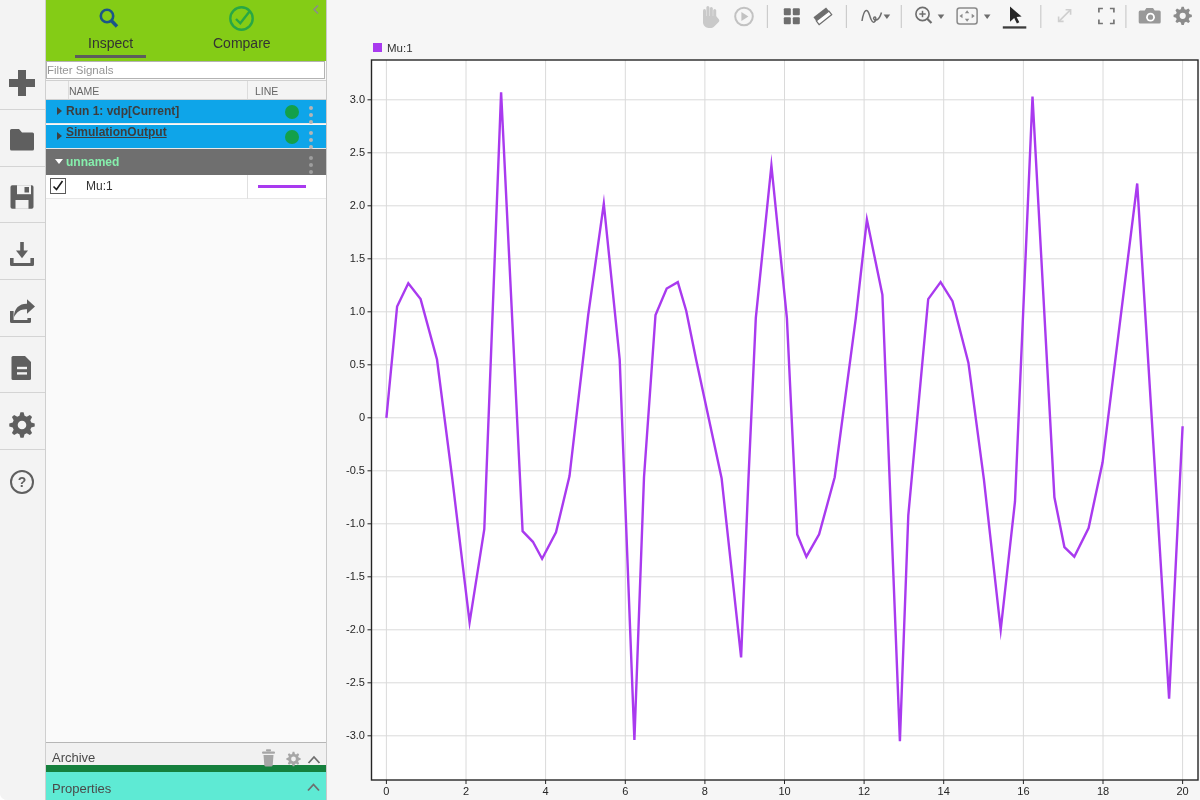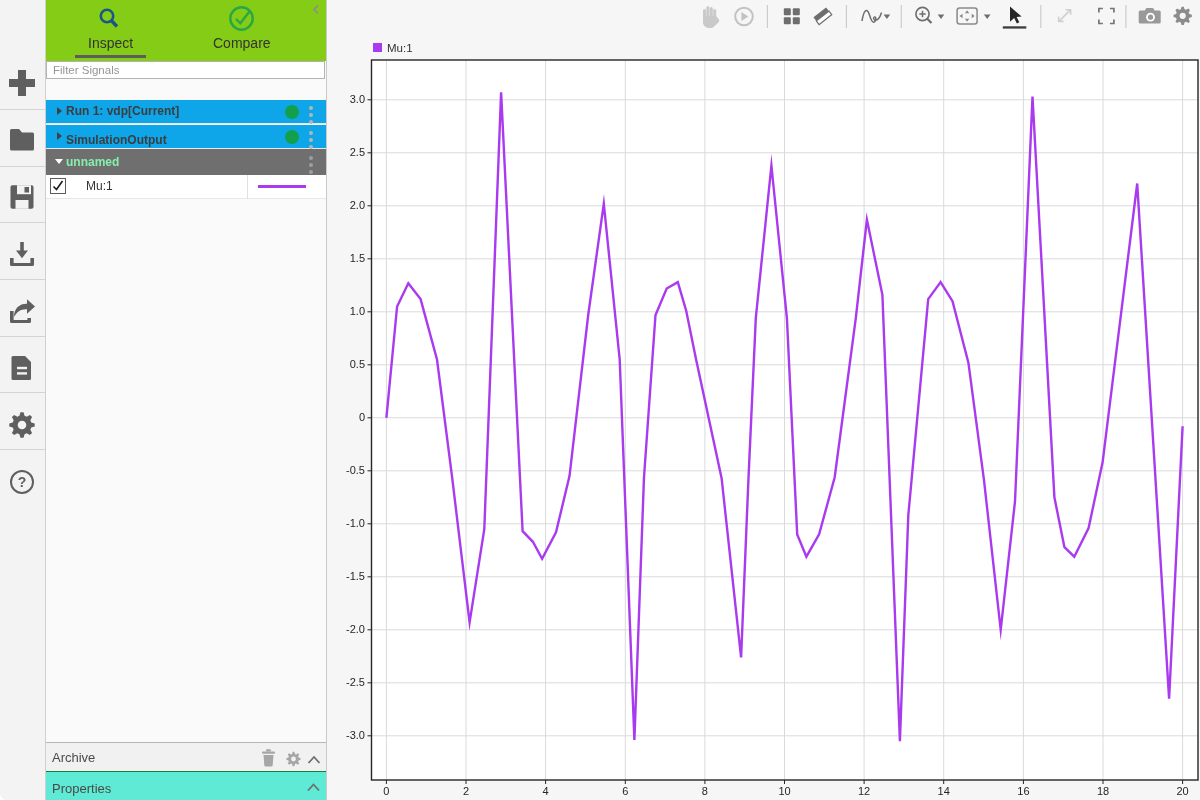--- a/index.html
+++ b/index.html
@@ -9,21 +9,21 @@
 .abs{position:absolute;}
 
 #sidebar{position:absolute;left:0;top:0;width:45px;height:800px;background:#f3f3f3;
 border-right:1px solid #cfcfcf;}
 
 #panel{position:absolute;left:46px;top:0;width:280px;height:800px;background:#fafafa;}
 #tabbar{position:absolute;left:0;top:0;width:280px;height:61px;background:#84cc16;}
 .tabtxt{position:absolute;top:35px;font-size:14px;color:#333;}
 #filter{position:absolute;left:0px;top:61px;width:279px;height:18px;background:#fff;
 border:1px solid #b3b3b3;box-sizing:border-box;font-size:11.5px;color:#969696;
-line-height:17px;padding-left:6px;}
+line-height:17px;}
 #thead{position:absolute;left:0;top:80px;width:280px;height:20px;background:#f4f4f4;
 border-top:1px solid #d0d0d0;border-bottom:1px solid #d0d0d0;box-sizing:border-box;}
 .th{position:absolute;top:4px;font-size:10.5px;color:#666;}
 .row{position:absolute;left:0;width:280px;background:#0ea5e9;border-bottom:1px solid #e8e8e8;box-sizing:border-box;}
 .rowtxt{font-size:12px;font-weight:bold;color:#3d3d3d;position:absolute;}
 .tri{position:absolute;width:0;height:0;}
 .gdot{position:absolute;width:14px;height:14px;border-radius:50%;background:#13a04a;left:239px;}
 .mdots{position:absolute;left:263px;width:4px;}
 .mdot{position:absolute;width:4px;height:4px;border-radius:50%;left:0;}
 #bbar1,#bbar2{position:absolute;left:0;width:280px;background:#f1f1f1;}
@@ -191,33 +191,39 @@
       <path d="M8 14 L12.3 18.3 L21.5 6.5" fill="none" stroke="#28a745" stroke-width="2.4"></path>
     </svg>
     <div class="tabtxt" style="left:42px;">Inspect</div>
     <div class="tabtxt" style="left:167px;">Compare</div>
     <div class="abs" style="left:29px;top:55px;width:71px;height:3px;background:#5c5c5c;"></div>
     <svg class="abs" style="left:265px;top:4px" width="10" height="11" viewBox="0 0 10 11">
       <path d="M7 1.5 L3 5.5 L7 9.5" fill="none" stroke="#8c8c8c" stroke-width="1.6"></path>
     </svg>
   </div>
   <div id="filter">Filter Signals</div>
+  <div id="thead">
+    <div class="th" style="left:23px;">NAME</div>
+    <div class="th" style="left:209px;">LINE</div>
+    <div class="abs" style="left:22px;top:0;width:1px;height:18px;background:#dcdcdc;"></div>
+    <div class="abs" style="left:201px;top:0;width:1px;height:18px;background:#dcdcdc;"></div>
+  </div>
   <div class="row" style="top:100px;height:24px;">
     <div class="tri" style="left:11px;top:7px;border-left:5px solid #404040;border-top:4.5px solid transparent;border-bottom:4.5px solid transparent;"></div>
     <div class="rowtxt" style="left:20px;top:4px;">Run 1: vdp[Current]</div>
     <div class="gdot" style="top:5px;"></div>
     <div class="mdots">
           <div class="mdot" style="top:6px;background:#b5b5b5;"></div>
           <div class="mdot" style="top:13px;background:#b5b5b5;"></div>
           <div class="mdot" style="top:20px;background:#b5b5b5;"></div>
         </div>
   </div>
   <div class="row" style="top:125px;height:24px;">
     <div class="tri" style="left:11px;top:7px;border-left:5px solid #404040;border-top:4.5px solid transparent;border-bottom:4.5px solid transparent;"></div>
-    <div class="rowtxt" style="left:20px;top:8px;">SimulationOutput</div>
+    <div class="rowtxt" style="left:20px;top:0;text-decoration:underline;">SimulationOutput</div>
     <div class="gdot" style="top:5px;"></div>
     <div class="mdots">
           <div class="mdot" style="top:6px;background:#b5b5b5;"></div>
           <div class="mdot" style="top:13px;background:#b5b5b5;"></div>
           <div class="mdot" style="top:20px;background:#b5b5b5;"></div>
         </div>
   </div>
   <div class="row" style="top:149px;height:26px;background:#6f6f6f;border-bottom:none;">
     <div class="tri" style="left:9px;top:10px;border-top:5px solid #fff;border-left:4.5px solid transparent;border-right:4.5px solid transparent;"></div>
     <div class="rowtxt" style="left:20px;top:6px;color:#86efac;">unnamed</div>
@@ -229,21 +235,21 @@
   </div>
   <div class="row" style="top:175px;height:24px;background:#fff;">
     <div class="abs" style="left:4px;top:3px;width:14px;height:14px;background:#fff;border:1px solid #5a5a5a;"></div>
     <svg class="abs" style="left:6px;top:5px" width="12" height="12" viewBox="0 0 12 12">
       <path d="M1.5 6.5 L4.5 9.5 L10.5 1" fill="none" stroke="#1a1a1a" stroke-width="1.6"></path>
     </svg>
     <div class="rowtxt" style="left:40px;top:4px;font-weight:normal;color:#333;">Mu:1</div>
     <div class="abs" style="left:201px;top:0;width:1px;height:24px;background:#e0e0e0;"></div>
     <div class="abs" style="left:212px;top:10px;width:48px;height:3px;background:#a93aef;"></div>
   </div>
-  <div id="bbar1" style="top:742px;height:30px;border-top:1px solid #b6b6b6;border-bottom:1px solid #15803d;box-sizing:border-box;">
+  <div id="bbar1" style="top:742px;height:30px;border-top:1px solid #b6b6b6;border-bottom:7px solid #15803d;box-sizing:border-box;">
     <div class="bbartxt" style="top:7px;">Archive</div>
 <svg class="abs" style="left:214px;top:5px" width="70" height="20">
 <g fill="#a6a6a6">
             <rect x="2" y="3.5" width="13" height="2.2" rx="1"></rect>
             <rect x="6" y="1.2" width="5" height="2.2" rx="0.8"></rect>
 <path d="M3.5 7 h10 l-0.8 10.2 a1.5 1.5 0 0 1 -1.5 1.3 h-5.4 a1.5 1.5 0 0 1 -1.5 -1.3 Z"></path>
           </g>
 <path d="M32.63 3.85 L34.37 3.85 L34.92 5.89 L36.11 6.39 L37.94 5.33 L39.17 6.56 L38.11 8.39 L38.61 9.58 L40.65 10.13 L40.65 11.87 L38.61 12.42 L38.11 13.61 L39.17 15.44 L37.94 16.67 L36.11 15.61 L34.92 16.11 L34.37 18.15 L32.63 18.15 L32.08 16.11 L30.89 15.61 L29.06 16.67 L27.83 15.44 L28.89 13.61 L28.39 12.42 L26.35 11.87 L26.35 10.13 L28.39 9.58 L28.89 8.39 L27.83 6.56 L29.06 5.33 L30.89 6.39 L32.08 5.89 Z M35.90 11.00 A2.4 2.4 0 1 0 31.10 11.00 A2.4 2.4 0 1 0 35.90 11.00 Z" fill="#a6a6a6" fill-rule="evenodd"></path>
 <path d="M48.5 15 l5.5 -6 l5.5 6" fill="none" stroke="#6e6e6e" stroke-width="1.8"></path>
 </svg>

